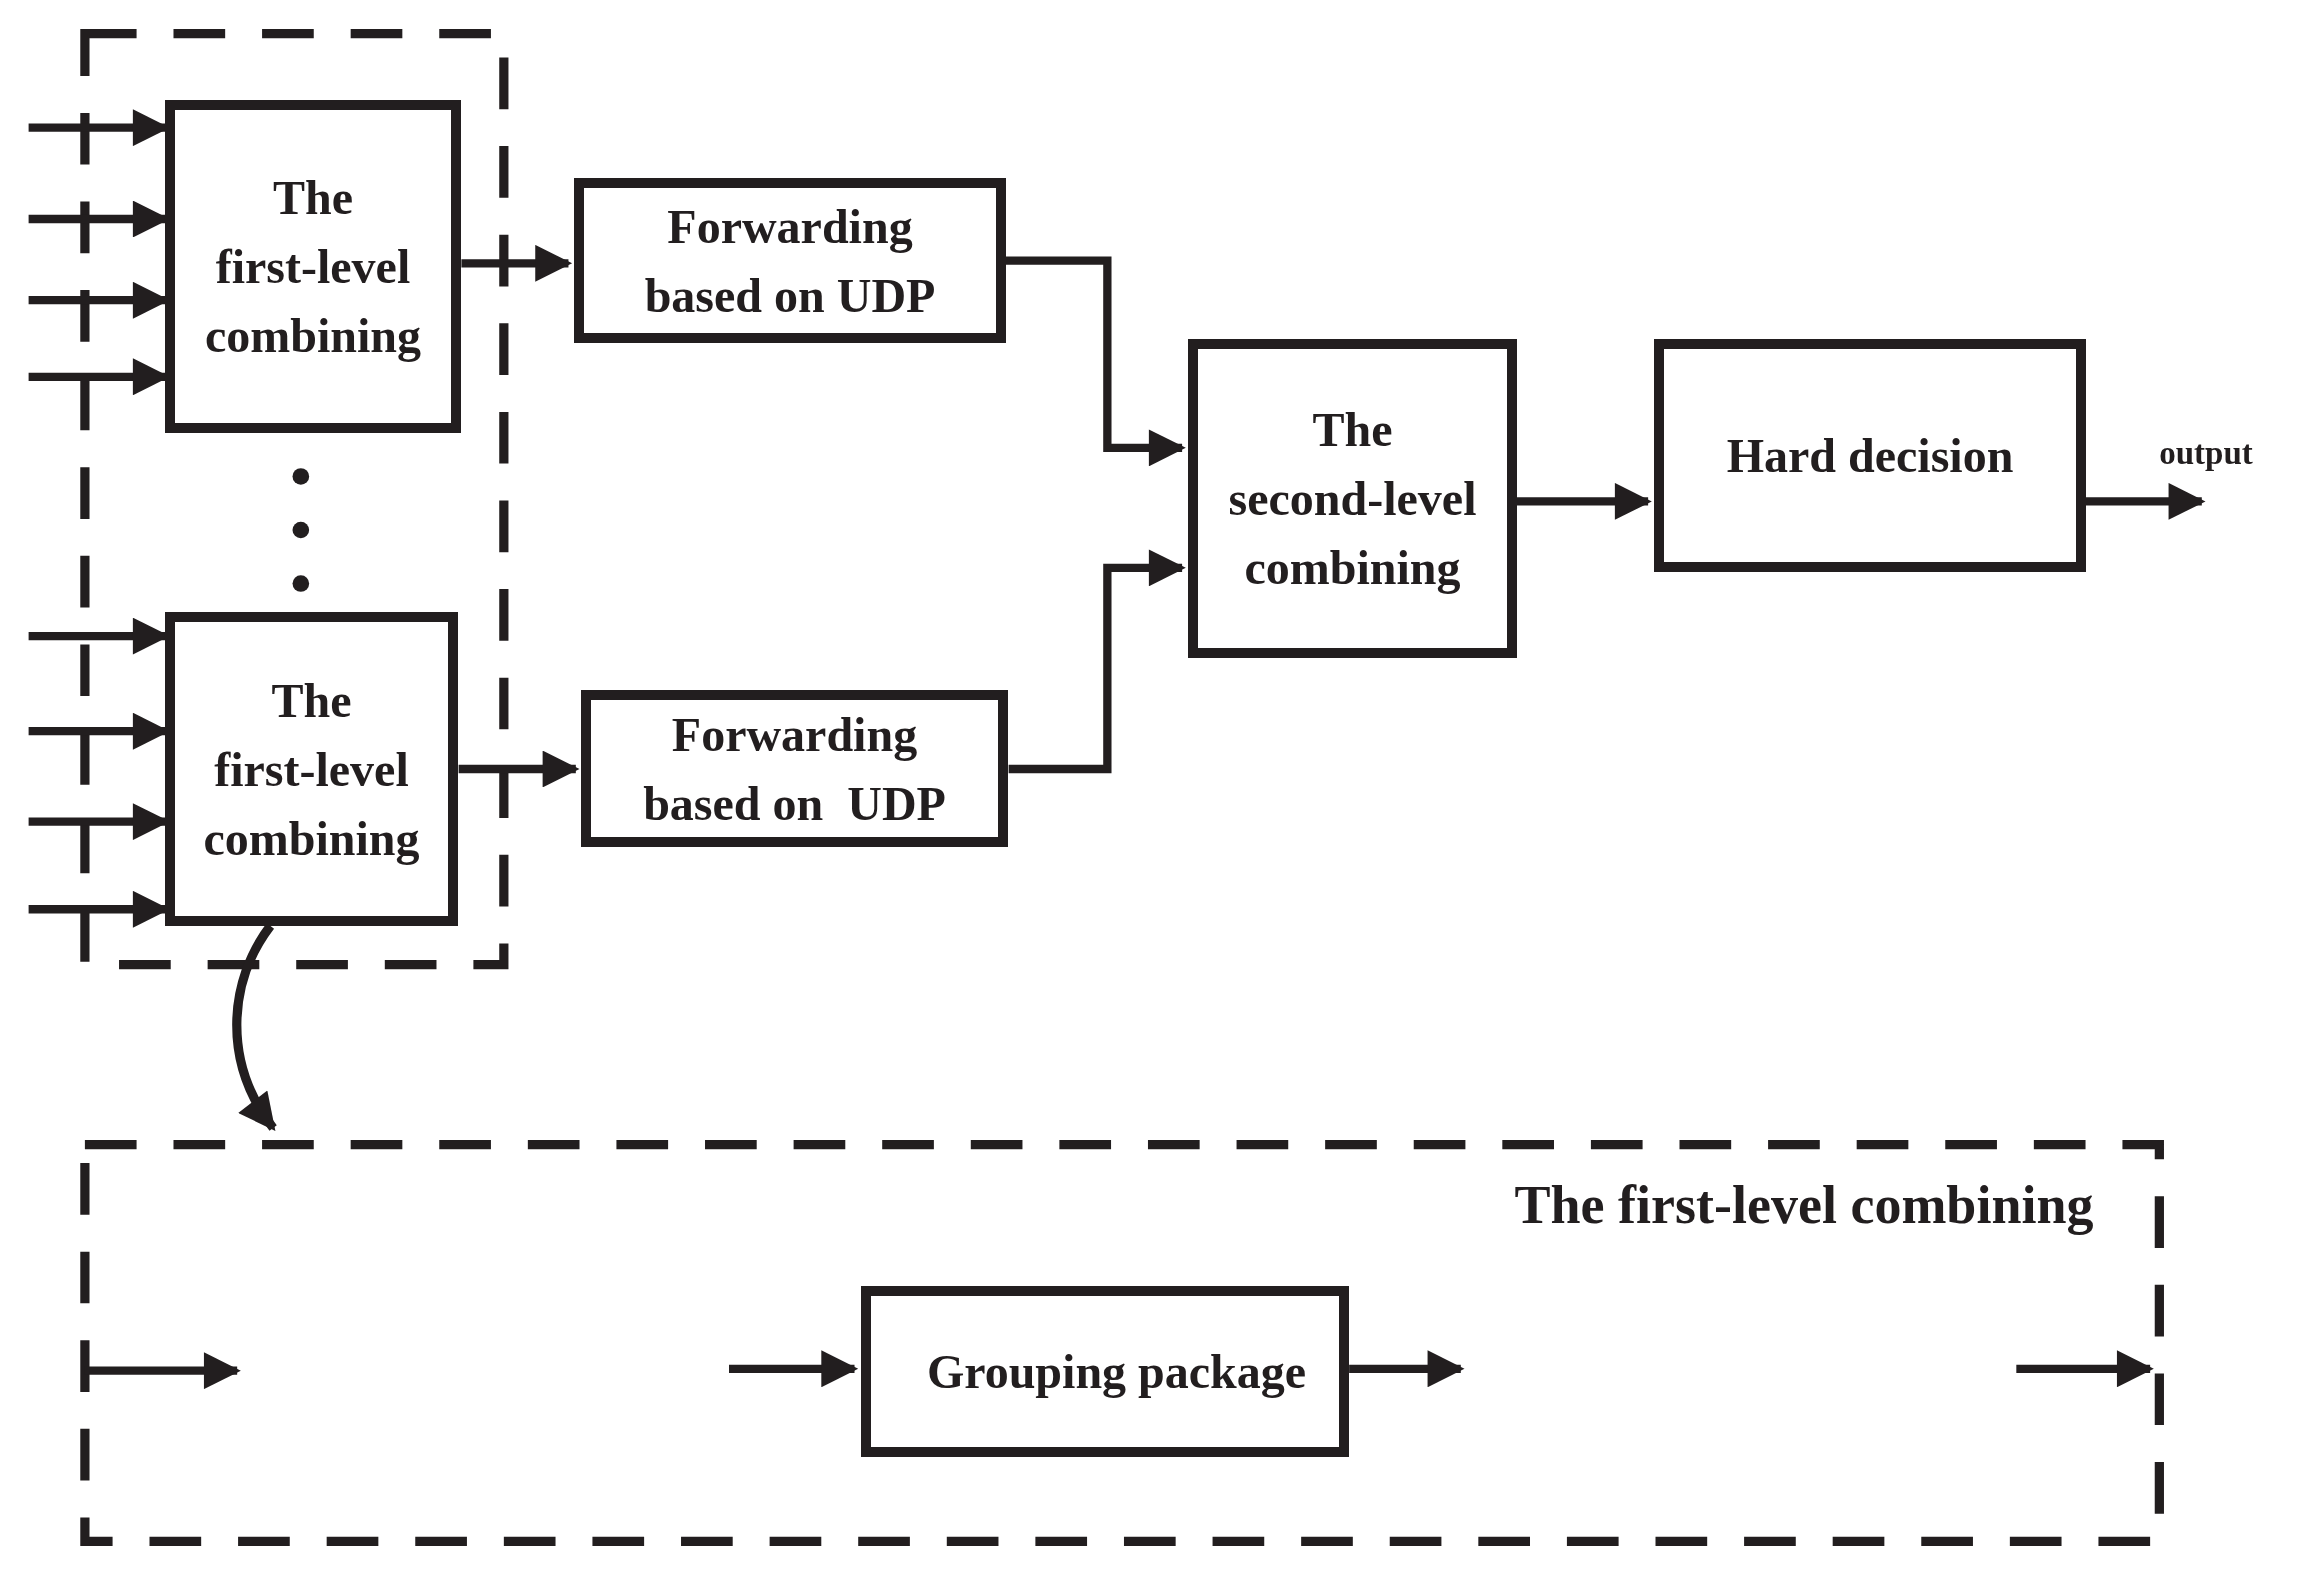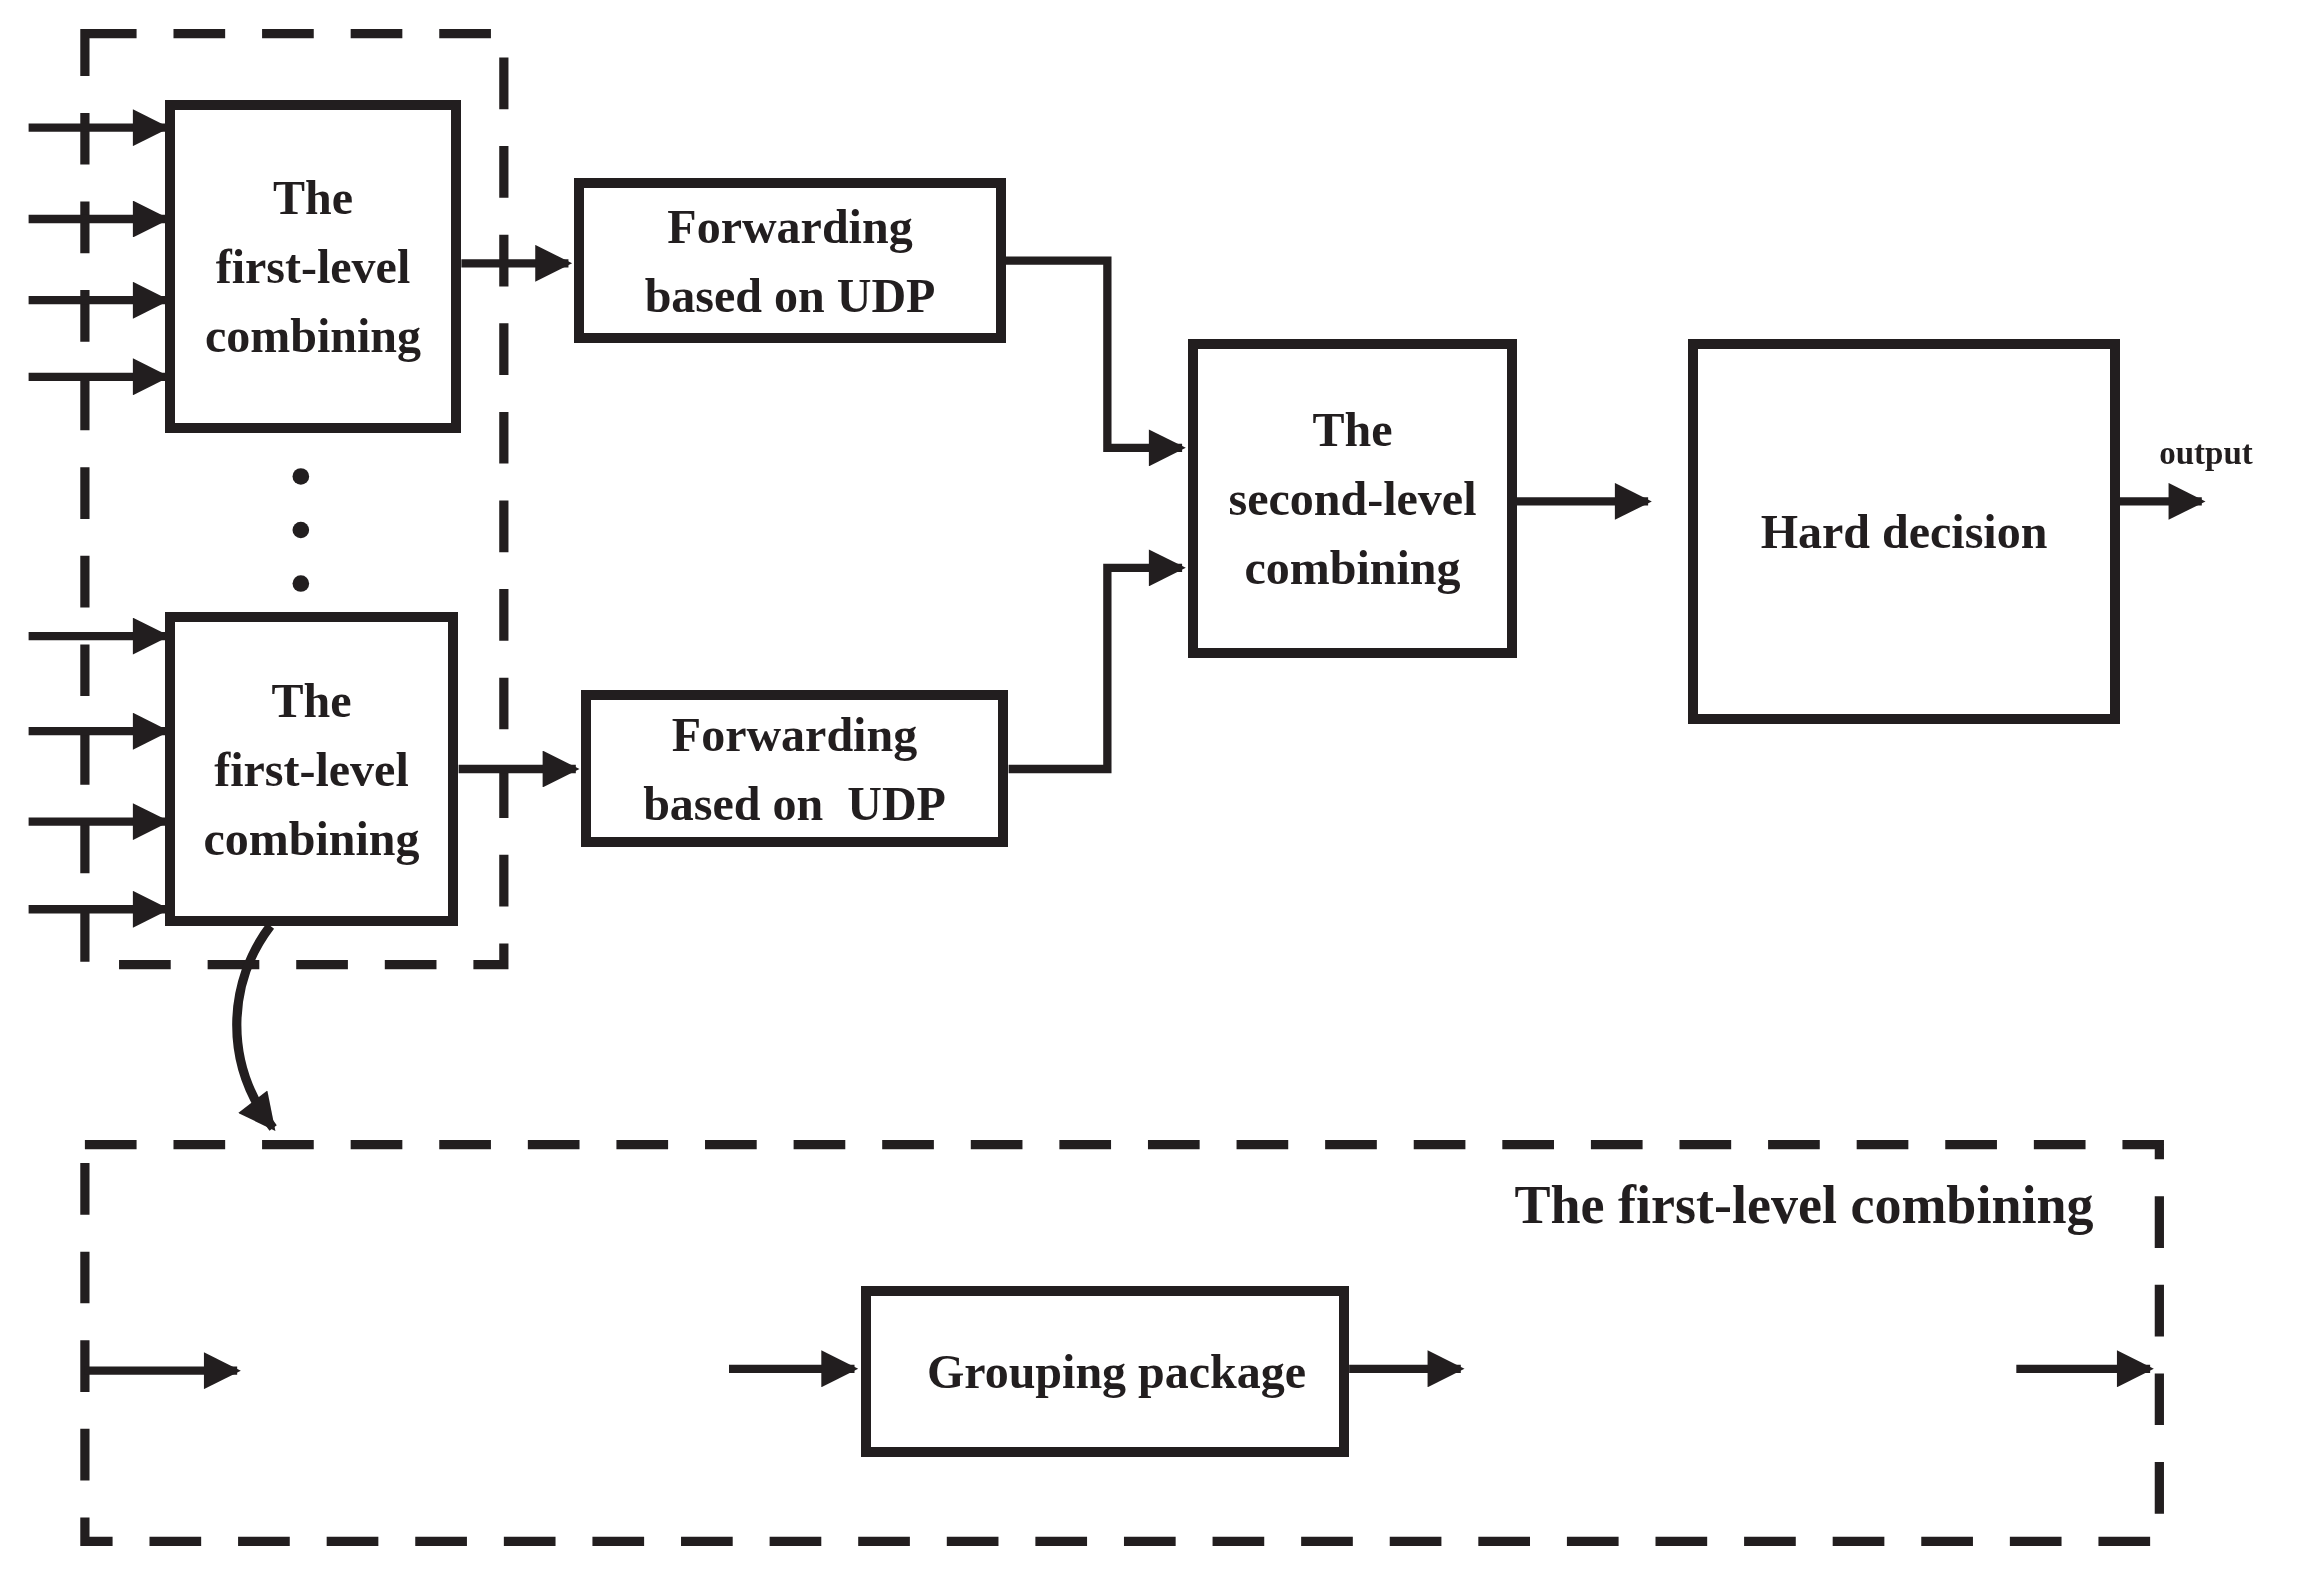--- a/index.html
+++ b/index.html
@@ -131,21 +131,21 @@
     <span class="node-label">Forwarding
 based on  UDP</span>
   </div>
 
   <div class="node" style="left:1188px; top:339px; width:329px; height:319px;">
     <span class="node-label">The
 second-level
 combining</span>
   </div>
 
-  <div class="node" style="left:1688px; top:339px; width:432px; height:385px;">
+  <div class="node" style="left:1654px; top:339px; width:432px; height:233px;">
     <span class="node-label">Hard decision</span>
   </div>
 
 
   <div class="node" style="left:861px; top:1286px; width:488px; height:171px;padding-left:23px;">
     <span class="node-label">Grouping package</span>
   </div>
 
 
   <div class="floating-label group-title">The first-level combining</div>

